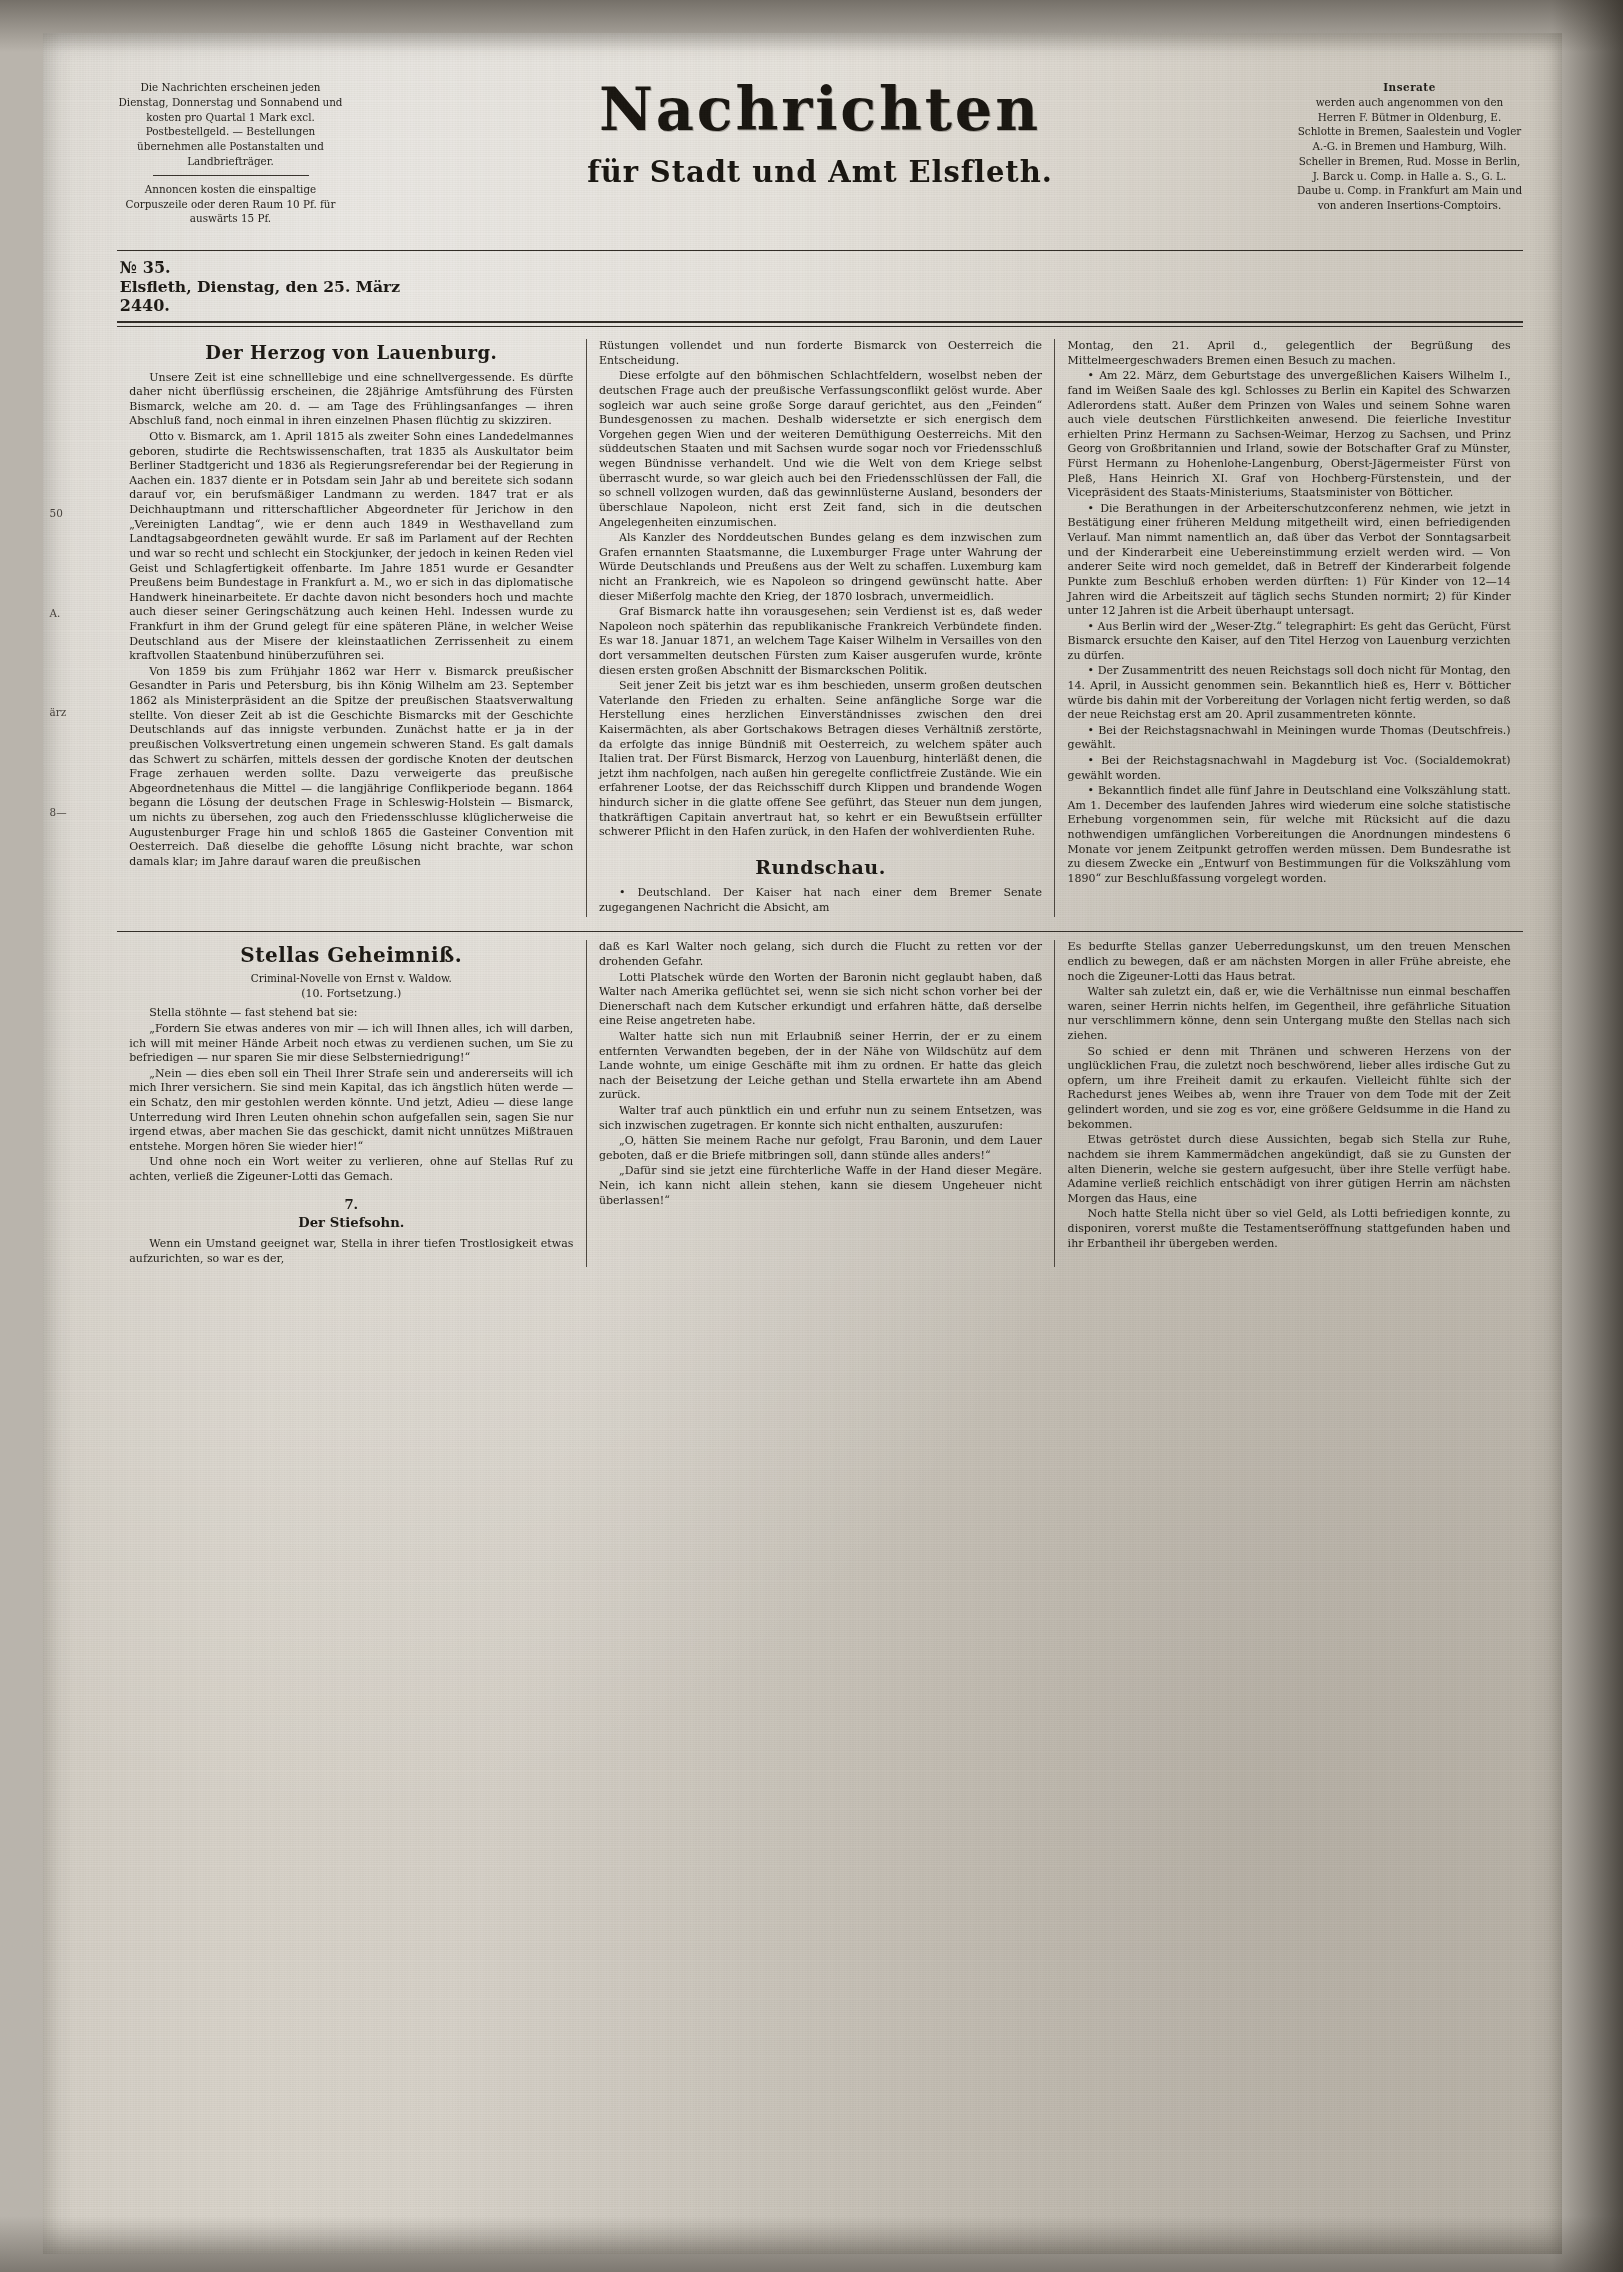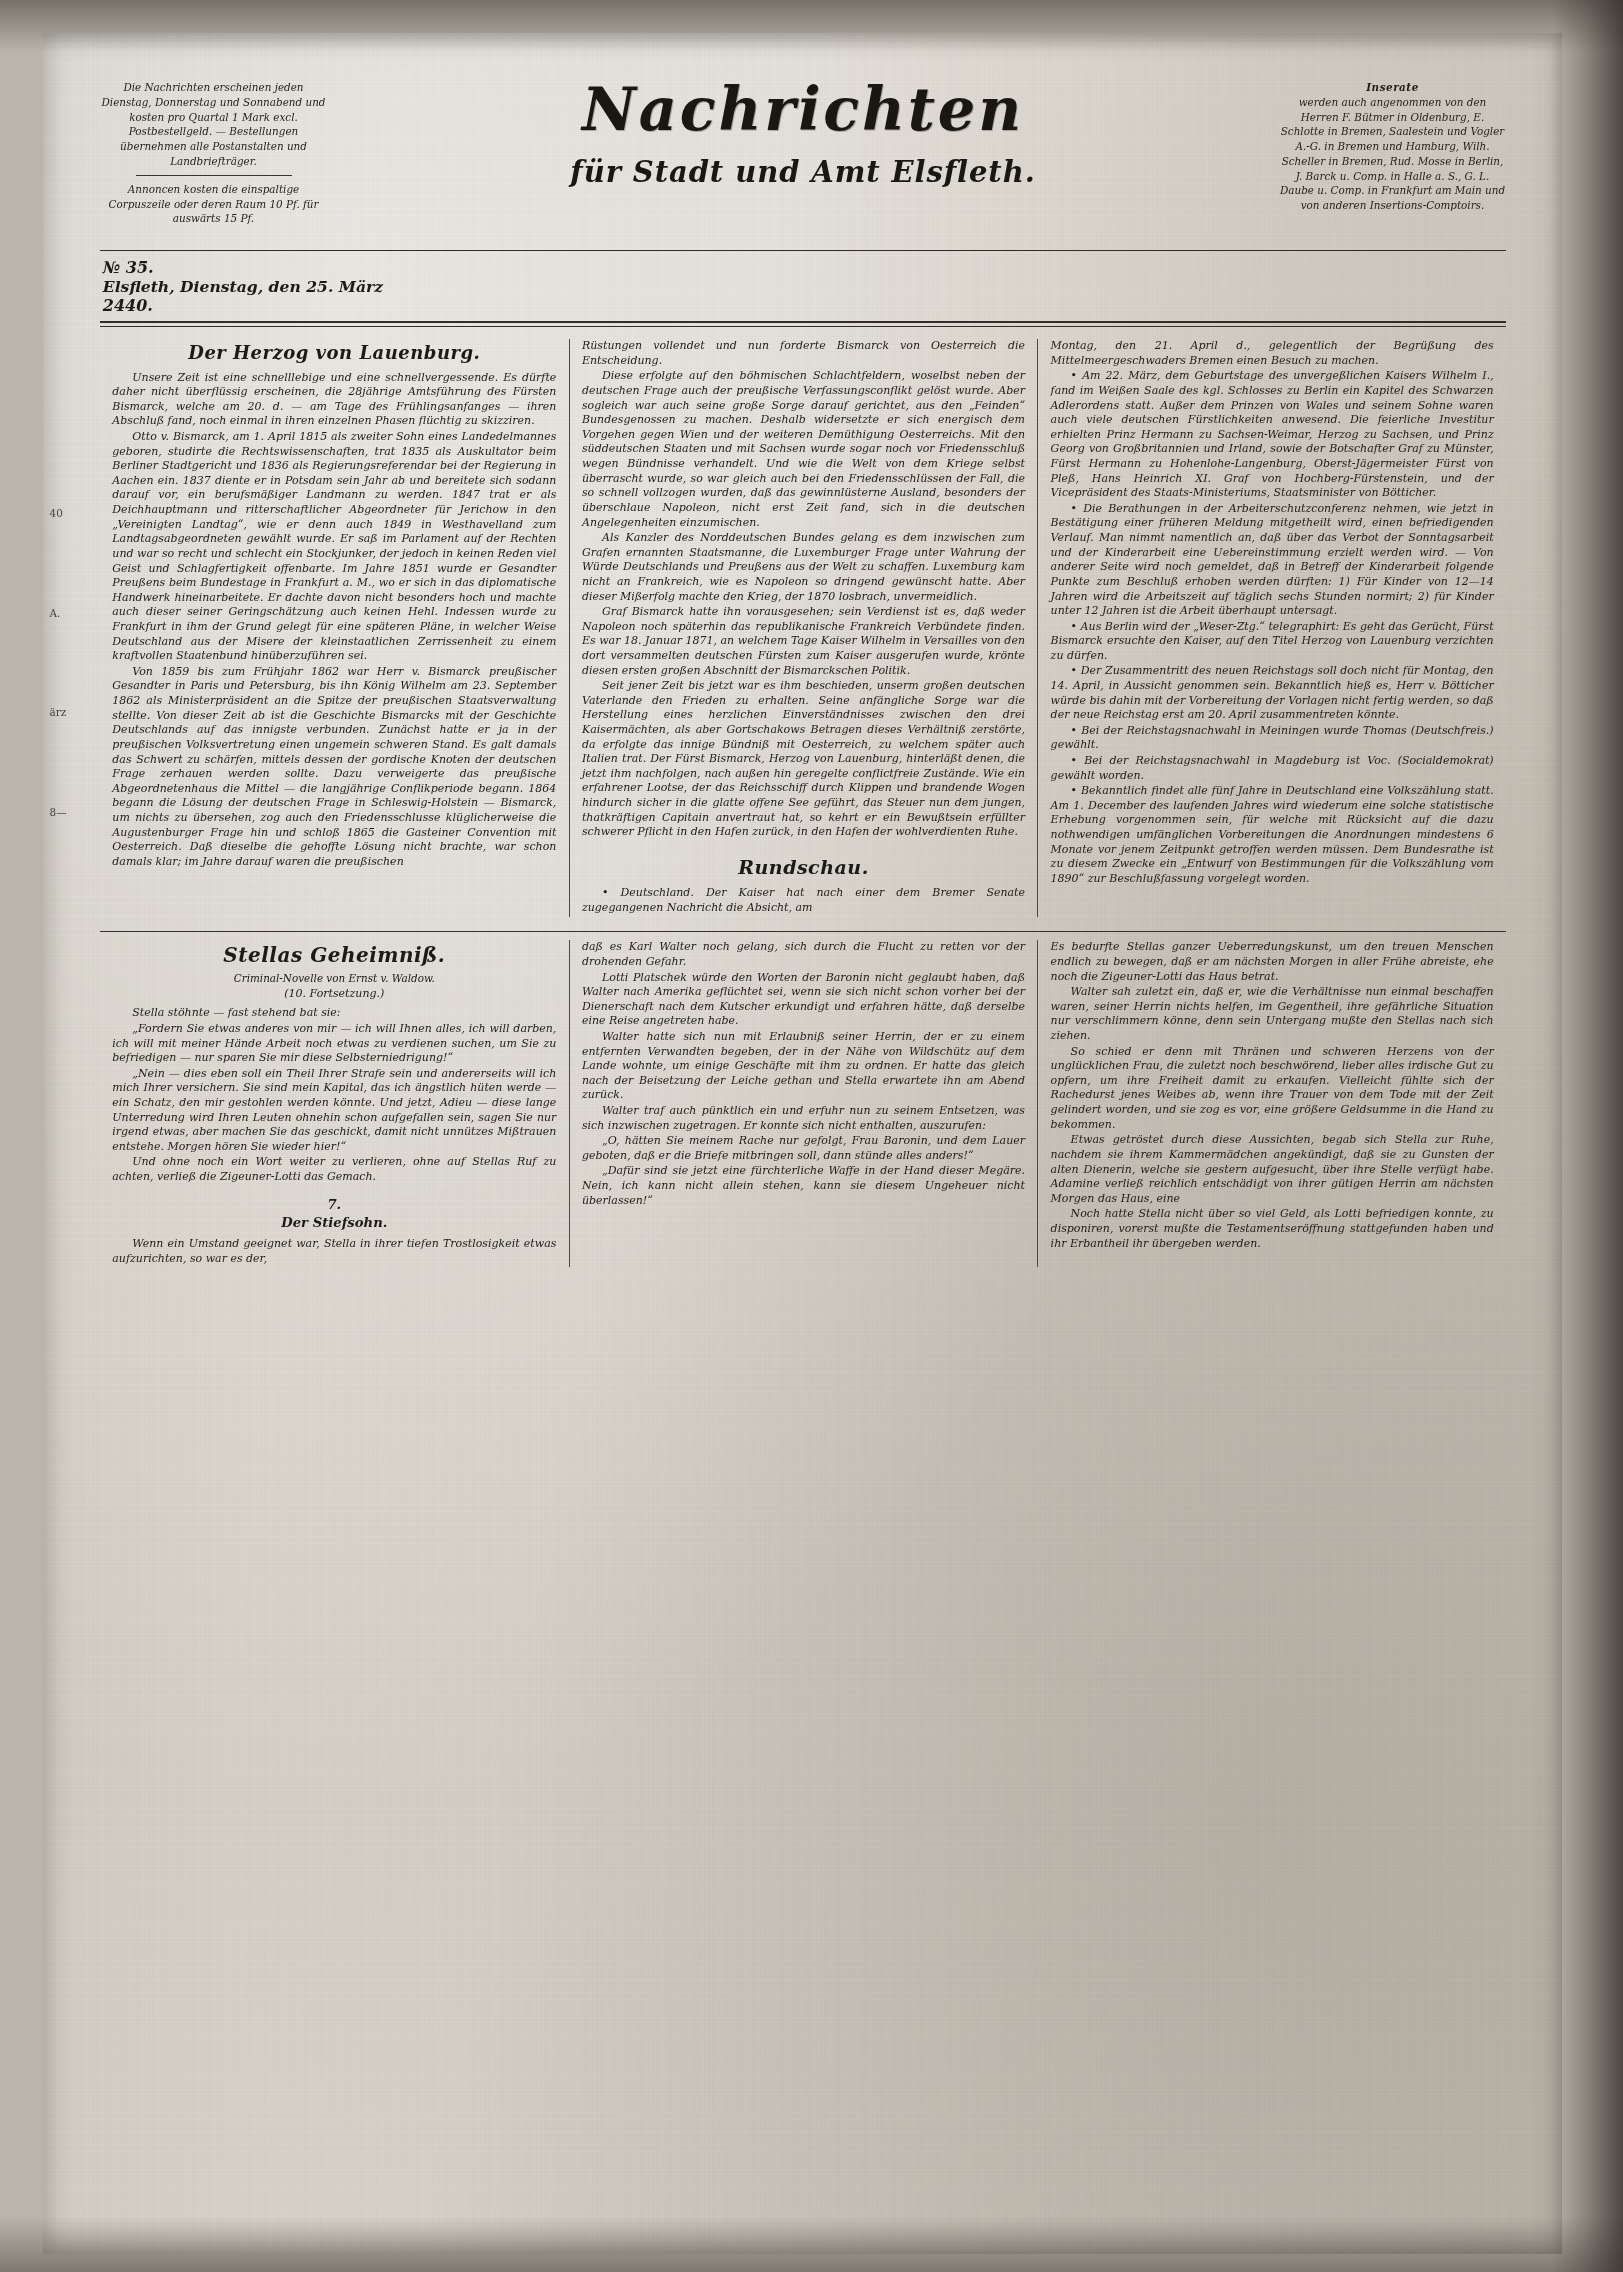--- a/index.html
+++ b/index.html
@@ -58,26 +58,25 @@
     pointer-events: none;
     opacity: .33;
     background-image:
       repeating-linear-gradient(0deg, rgba(110,104,94,0.10) 0 0.9px, rgba(255,255,255,0.06) 0.9px 1.9px),
       repeating-linear-gradient(90deg, rgba(110,104,94,0.07) 0 1.4px, rgba(255,255,255,0.05) 1.4px 2.8px);
   }
 
   
   #content {
     position: absolute;
-    left: 57px;
+    left: 74px;
     top: 28px;
     width: 1406px;
     height: 2155px;
     color: #17140f;
-    font-style: italic;
   }
 
   
   .masthead {
     display: flex;
     align-items: flex-start;
     justify-content: space-between;
     padding-top: 19px;
   }
   .mast-side {
@@ -323,21 +322,21 @@
           <p class="body">Walter sah zuletzt ein, daß er, wie die Verhältnisse nun einmal beschaffen waren, seiner Herrin nichts helfen, im Gegentheil, ihre gefährliche Situation nur verschlimmern könne, denn sein Untergang mußte den Stellas nach sich ziehen.</p>
           <p class="body">So schied er denn mit Thränen und schweren Herzens von der unglücklichen Frau, die zuletzt noch beschwörend, lieber alles irdische Gut zu opfern, um ihre Freiheit damit zu erkaufen. Vielleicht fühlte sich der Rachedurst jenes Weibes ab, wenn ihre Trauer von dem Tode mit der Zeit gelindert worden, und sie zog es vor, eine größere Geldsumme in die Hand zu bekommen.</p>
           <p class="body">Etwas getröstet durch diese Aussichten, begab sich Stella zur Ruhe, nachdem sie ihrem Kammermädchen angekündigt, daß sie zu Gunsten der alten Dienerin, welche sie gestern aufgesucht, über ihre Stelle verfügt habe. Adamine verließ reichlich entschädigt von ihrer gütigen Herrin am nächsten Morgen das Haus, eine</p>
           <p class="body">Noch hatte Stella nicht über so viel Geld, als Lotti befriedigen konnte, zu disponiren, vorerst mußte die Testamentseröffnung stattgefunden haben und ihr Erbantheil ihr übergeben werden.</p>
         </div>
       </div>
 
     </div>
 
     <div class="margin-scraps">
-      <div>40</div>
+      <div>50</div>
       <div>A.</div>
       <div>ärz</div>
       <div>8—</div>
     </div>
 
     <div id="grain"></div>
   </div>
 
   <div id="edge-right"></div>
   <div id="edge-top"></div>

